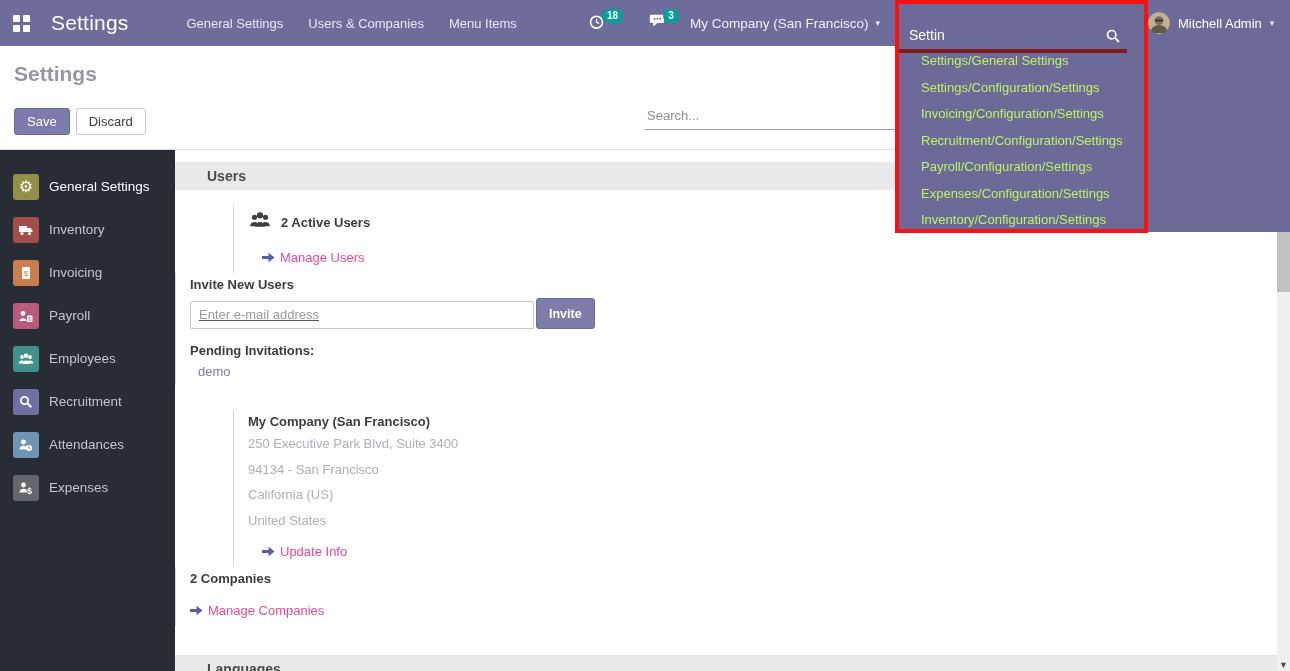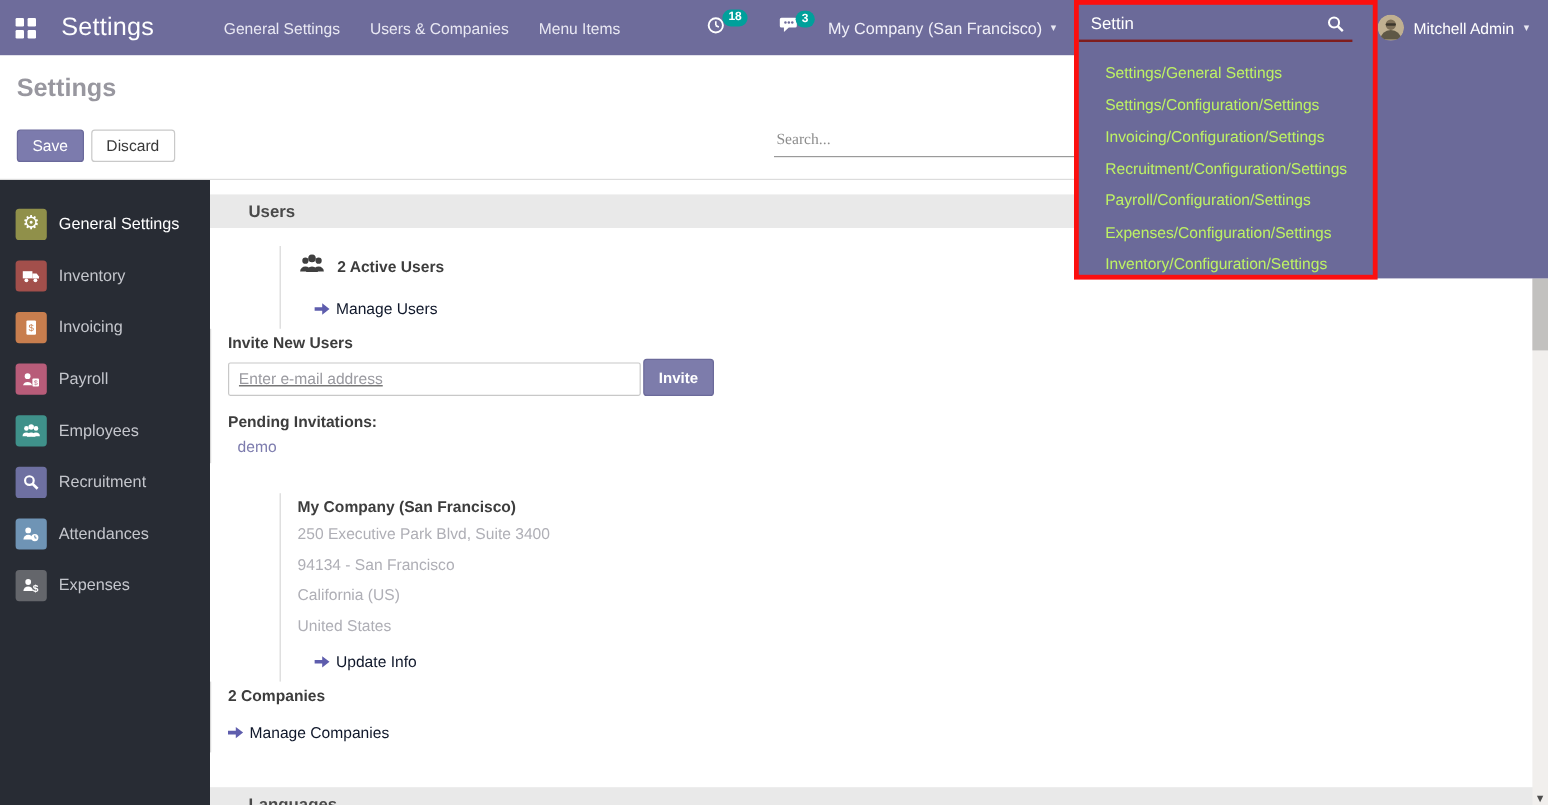--- a/index.html
+++ b/index.html
@@ -17,36 +17,36 @@
   .tray-item { position:relative; display:flex; align-items:flex-start; cursor:pointer; }
   .badge { background:#00a09b; color:#fff; font-size:10px; line-height:14px; padding:0 5px; border-radius:8px; margin-left:-3px; margin-top:-4px; font-weight:bold; }
   .company-menu { position:absolute; left:690px; top:0; height:46px; display:flex; align-items:center; gap:7px; color:#f0eff8; font-size:13.5px; cursor:pointer; }
   .caret { font-size:9px; color:#e8e7f2; }
 
   
   .overlay { position:absolute; left:895px; top:0; width:395px; height:232px; background:#6b6a99; z-index:20; }
   .user-menu { position:absolute; left:253px; top:0; width:142px; height:46px; display:flex; align-items:center; gap:8px; cursor:pointer; }
   .avatar { width:22px; height:22px; border-radius:50%; overflow:hidden; flex:0 0 22px; }
   .user-name { color:#fff; font-size:13px; }
-  .ov-search { position:absolute; left:4px; top:7px; width:228px; border-bottom:2px solid #7f1d1d; }
+  .ov-search { position:absolute; left:4px; top:23px; width:228px; border-bottom:4px solid #7f1d1d; }
   .ov-search input { width:195px; background:transparent; border:none; outline:none; color:#fff; font-size:14px; padding:4px 0 6px 10px; font-family:"Liberation Sans",sans-serif; }
   .ov-search .mag { position:absolute; right:6px; top:5px; }
   .ov-results { position:absolute; left:0; top:46px; width:250px; padding:2px 0 0 26px; list-style:none; }
   .ov-results li { color:#bef264; font-size:13px; line-height:26.5px; white-space:nowrap; cursor:pointer; }
   .red-box { position:absolute; left:895px; top:0; width:253px; height:233px; border:4px solid #fb0f0f; z-index:30; pointer-events:none; }
 
   
   .control-panel { position:absolute; left:0; top:46px; width:1290px; height:104px; background:#fff; border-bottom:1px solid #dcdcdc; z-index:1; }
   .page-title { position:absolute; left:14px; top:16px; font-size:21px; font-weight:bold; color:#98979f; }
   .cp-buttons { position:absolute; left:14px; top:62px; display:flex; gap:6px; }
   .btn { font-size:13px; border-radius:3px; padding:5px 12px; cursor:pointer; font-family:"Liberation Sans",sans-serif; }
   .btn-save { background:#7c7bad; border:1px solid #6a699b; color:#fff; }
   .btn-discard { background:#fff; border:1px solid #c9c9c9; color:#3a3a3a; }
   .cp-search { position:absolute; left:645px; top:58px; width:250px; }
-  .cp-search input { width:100%; border:none; border-bottom:1px solid #9a9a9a; outline:none; font-size:13px; color:#555; padding:4px 2px 6px 2px; font-family:Liberation Serif, serif; }
+  .cp-search input { width:100%; border:none; border-bottom:1px solid #9a9a9a; outline:none; font-size:13px; color:#555; padding:4px 2px 6px 2px; font-family:Liberation Sans, sans-serif; }
   .cp-search input::placeholder { color:#8d8d8d; }
 
   
   .sidebar { position:absolute; left:0; top:150px; width:175px; height:521px; background:#282c34; z-index:2; padding-top:15px; }
   .side-item { height:43px; display:flex; align-items:center; padding-left:13px; cursor:pointer; }
   .app-icon { width:26px; height:26px; border-radius:3px; display:flex; align-items:center; justify-content:center; flex:0 0 26px; }
   .side-label { color:#c4c6cc; font-size:13.5px; margin-left:10px; }
   .side-item.active .side-label { color:#fff; }
   .c0{background:#90904a;} .c1{background:#a24f4b;} .c2{background:#c87e4e;} .c3{background:#b85c79;}
   .c4{background:#3f918a;} .c5{background:#6e70a1;} .c6{background:#6f94b5;} .c7{background:#64666b;}
@@ -56,21 +56,21 @@
   .main { position:absolute; left:175px; top:150px; width:1208px; height:521px; background:#fff; overflow:hidden; }
   .band { height:28px; background:#e9e9e9; line-height:28px; padding-left:32px; font-size:14px; font-weight:bold; color:#4a4a4a; }
   .band-users { margin-top:12px; } .band-companies { margin-top:30px; } .band-languages { margin-top:29px; }
   .settings-row { display:flex; margin-top:15px;flex-direction:column; }
   .row-companies { margin-top:25px; } .row-languages { margin-top:21px; }
   .col-l { width:533px; } .col-r { flex:1; }
   .sbox { border-left:1px solid #d8d8d8; padding:4px 0 6px 14px; }
   .sbox-l { margin-left:58px; }
   .bold-line { font-size:13px; font-weight:bold; color:#3d3d3d; }
   .icon-line { display:flex; align-items:center; gap:9px; }
-  .link { display:inline-flex; align-items:center; gap:5px; color:#0f172a; font-size:13px; cursor:pointer; }
+  .link { display:inline-flex; align-items:center; gap:5px; color:#ec4899; font-size:13px; cursor:pointer; }
   .link-indent { margin-left:14px; }
   .mt14 { margin-top:14px; } .mt16 { margin-top:16px; } .mt12 { margin-top:12px; }
   .invite-row { display:flex; align-items:center; margin-top:8px; }
   .invite-input { width:344px; height:28px; border:1px solid #c8c8c8; border-radius:2px; padding:0 8px; font-size:13px; color:#555; outline:none; font-family:"Liberation Sans",sans-serif;text-decoration:underline; }
   .invite-input::placeholder { color:#9a9aa0; }
   .btn-invite { height:31px; padding:0 12px; margin-left:2px; background:#7d7cab; border:1px solid #6b6a9a; border-radius:3px; color:#fff; font-size:12.5px; font-weight:bold; cursor:pointer; margin-top:-2px; }
   .pending-label { font-size:13px; font-weight:bold; color:#3d3d3d; margin-top:14px; }
   .demo-link { color:#7d7cae; font-size:13px; margin-top:6px; margin-left:8px; cursor:pointer; }
   .addr { color:#afafb6; font-size:13px; line-height:20.5px; margin-top:5px; }
 

